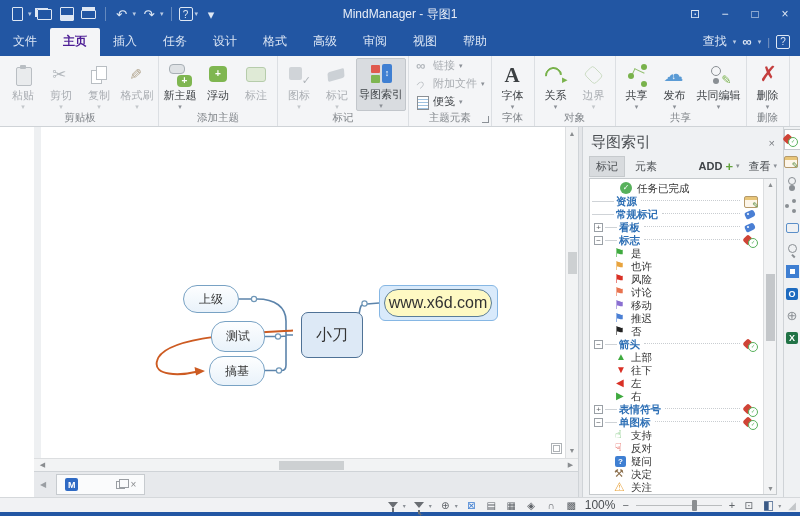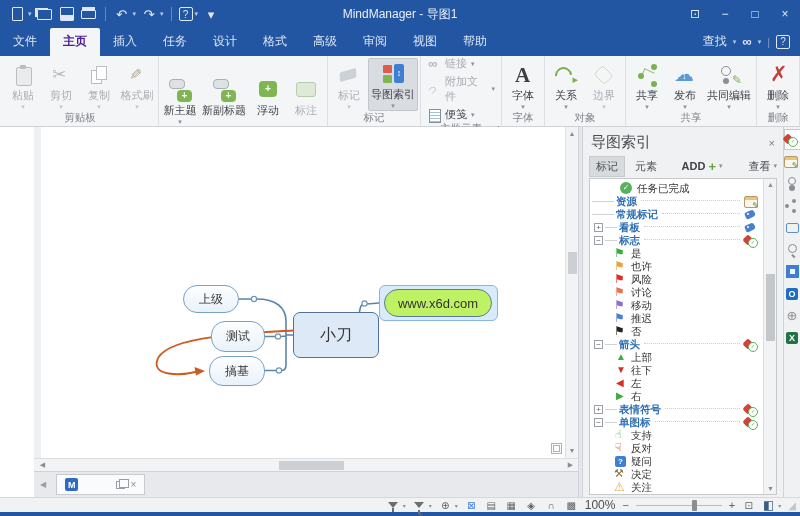--- a/index.html
+++ b/index.html
@@ -87,21 +87,21 @@
   .ic-attachment::before { content:"\2229"; left:2px; top:0; font-size:12px; font-weight:bold; color:#b2b7bc; transform:rotate(45deg); }
   .ic-note::before { content:""; left:2px; top:1px; width:10px; height:12px; border:1.2px solid #8a8f94; background:repeating-linear-gradient(#fff 0 2px, #9fc2e0 2px 3px); }
 
   
   .workspace { flex:1; display:flex; min-height:0; }
   .canvas-col { width:578px; display:flex; flex-direction:column; flex:none;padding-left:34px; }
   .canvas { position:relative; flex:1; background:#fff; overflow:hidden; border-left:7px solid #eef0f2; }
   .canvas svg { position:absolute; left:0; top:0; }
   .topic { position:absolute; display:flex; align-items:center; justify-content:center; color:#333; background:linear-gradient(#fdfeff,#e9f2fa); border:1.3px solid #78a2c4; border-radius:14px; font-size:12px; z-index:2; }
   .topic.central { background:#dde9f6; border:1.4px solid #4f7296; border-radius:7px; font-size:16px; }
-  .topic.main-sel { background:#bef264; border:1.4px solid #5a7d99; font-size:13px; }
+  .topic.main-sel { background:#fef9c3; border:1.4px solid #5a7d99; font-size:16px; }
   .halo { position:absolute; background:#d9eafb; border:1px solid #86b7e4; border-radius:6px; z-index:1; }
   
   .vscroll { position:absolute; right:0; top:0; bottom:0; width:13px; background:#f2f3f4; border-left:1px solid #dcdee0; display:flex; flex-direction:column; align-items:center; z-index:3; }
   .vscroll .sarrow { height:13px; line-height:13px; }
   .vthumb { position:absolute; top:125px; left:2px; width:9px; height:22px; background:#cdd0d2; }
   .sarrow { color:#8a8d90; font-size:7px; width:13px; text-align:center; }
   .corner-box { position:absolute; right:16px; bottom:4px; width:11px; height:11px; border:1px solid #aeb2b6; background:#fff; z-index:3; display:flex; align-items:center; justify-content:center; }
   .corner-box::before { content:""; width:5px; height:5px; border:1px solid #aeb2b6; }
   .hscroll { height:13px; background:#f2f3f4; border-top:1px solid #dcdee0; position:relative; display:flex; align-items:center; flex:none; }
   .hthumb { position:absolute; left:245px; top:2px; width:65px; height:9px; background:#cdd0d2; }
@@ -123,21 +123,21 @@
   .phead { height:27px; display:flex; align-items:center; padding:4px 8px 0; }
   .ptitle { font-size:15px; color:#4a4e52; }
   .pclose { margin-left:auto; color:#7a7e83; font-size:11px; }
   .ptabs { height:24px; display:flex; align-items:center; padding:0 6px; gap:4px; font-size:11px; color:#4a4e52; }
   .ptab { padding:2px 6px; }
   .ptab.sel { background:#d8dbde; border:1px solid #c6cacd; }
   .pactions { margin-left:auto; display:flex; align-items:center; gap:3px; }
   .addlbl { font-weight:bold; color:#3f4347; }
   .addplus { color:#63a33c; font-weight:bold; font-size:13px; }
   .pdd { font-size:7px; color:#8b9096; }
-  .viewlbl { margin-left:23px; }
+  .viewlbl { margin-left:6px; }
   .ptree { flex:1; margin:0 6px 2px; background:#fff; border:1px solid #c6cacd; position:relative; overflow:hidden; padding:3px 15px 0 0; }
   .trow { height:13px; display:flex; align-items:center; font-size:10.5px; color:#333; white-space:nowrap; }
   .trow .expbox { width:9px; height:9px; border:1px solid #9aa0a6; background:#fff; margin:0 0 0 4px; flex:none; color:#5f6368; font-size:8px; line-height:7px; text-align:center; }
   .trow .guide { flex:none; width:12px; border-top:1px solid #cfd3d7; margin:0 2px; }
   .trow .guide.long { width:22px; }
   .trow.cat .tlabel { color:#2d6fb5; font-weight:bold; }
   .trow .leader { flex:1; border-bottom:1px dotted #c9cdd1; margin:0 4px 3px; min-width:6px; }
   .tlabel { overflow:hidden;text-align:center; }
   .tind { flex:none; }
   
@@ -277,39 +277,40 @@
         </div>
         <div class="glabel">剪贴板</div>
       </div>
       <div class="rgroup">
         <div class="rbtns">
           <div class="rbtn">
             <span class="gic ic-new-topic"></span>
             <span class="blabel">新主题</span>
             <span class="bdd">▾</span>
           </div>
-          <div class="rbtn wide">
-            <span class="gic ic-new-subtopic"></span>
-            <span class="blabel">新副标题</span>
-            <span class="bdd">&nbsp;</span>
-          </div>
           <div class="rbtn">
             <span class="gic ic-floating-topic"></span>
             <span class="blabel">浮动</span>
             <span class="bdd">&nbsp;</span>
           </div>
           <div class="rbtn disabled">
             <span class="gic ic-callout"></span>
             <span class="blabel">标注</span>
             <span class="bdd">&nbsp;</span>
           </div>
         </div>
+        <div class="glabel">添加主题</div>
       </div>
       <div class="rgroup">
         <div class="rbtns">
+          <div class="rbtn disabled">
+            <span class="gic ic-icon-marker"></span>
+            <span class="blabel">图标</span>
+            <span class="bdd">▾</span>
+          </div>
           <div class="rbtn disabled">
             <span class="gic ic-tag-marker"></span>
             <span class="blabel">标记</span>
             <span class="bdd">▾</span>
           </div>
           <div class="rbtn active wide">
             <span class="gic ic-map-index"></span>
             <span class="blabel">导图索引</span>
             <span class="bdd">▾</span>
           </div>
@@ -410,21 +411,21 @@
         </svg>
         <div class="vscroll">
           <span class="sarrow">▲</span>
           <div class="vthumb"></div>
           <span class="sarrow" style="position:absolute;bottom:1px;">▼</span>
         </div>
         <div class="corner-box"></div>
       <div class="topic pill" style="left: 142px; top: 158px; width: 56px; height: 28px;">上级</div>
           <div class="topic pill" style="left: 170px; top: 194px; width: 54px; height: 31px;">测试</div>
           <div class="topic pill" style="left: 168px; top: 229px; width: 56px; height: 30px;">搞基</div>
-          <div class="topic central" style="left: 252px; top: 185px; width: 86px; height: 46px;">小刀</div>
+          <div class="topic central" style="left: 260px; top: 185px; width: 62px; height: 46px;">小刀</div>
           <div class="halo" style="left: 337.5px; top: 158px; width: 119px; height: 36px;"></div>
           <div class="topic main-sel" style="left: 343px; top: 162px; width: 108px; height: 28px;">www.x6d.com</div>
         </div>
       <div class="hscroll">
         <span class="sarrow hs-left">◀</span>
         <div class="hthumb"></div>
         <span class="sarrow hs-right">▶</span>
       </div>
       <div class="doctabs">
         <span class="dt-arrow">◀</span>

